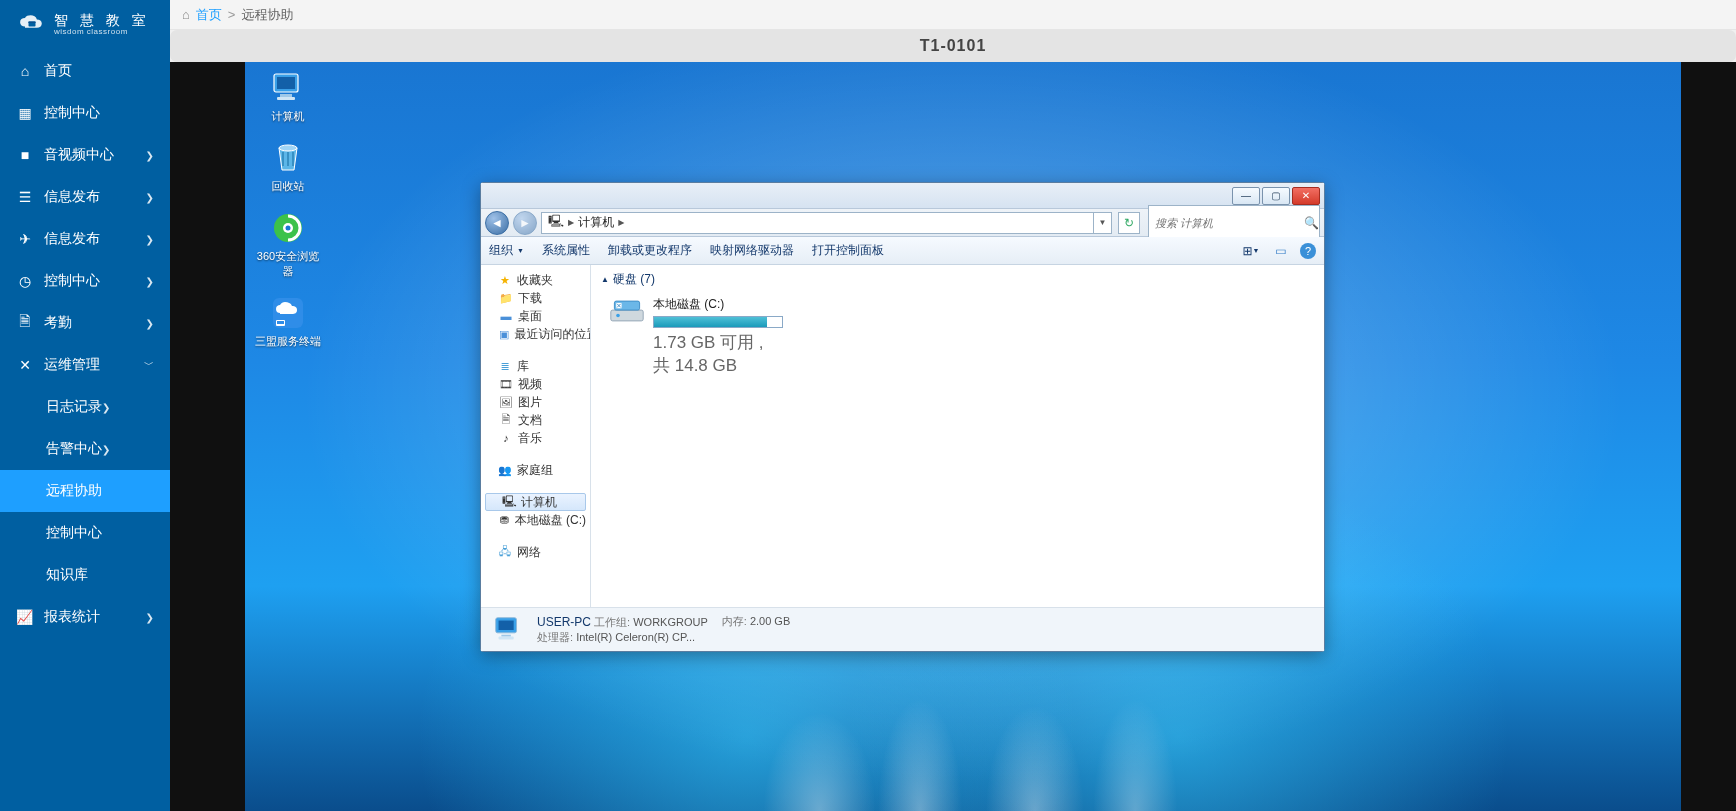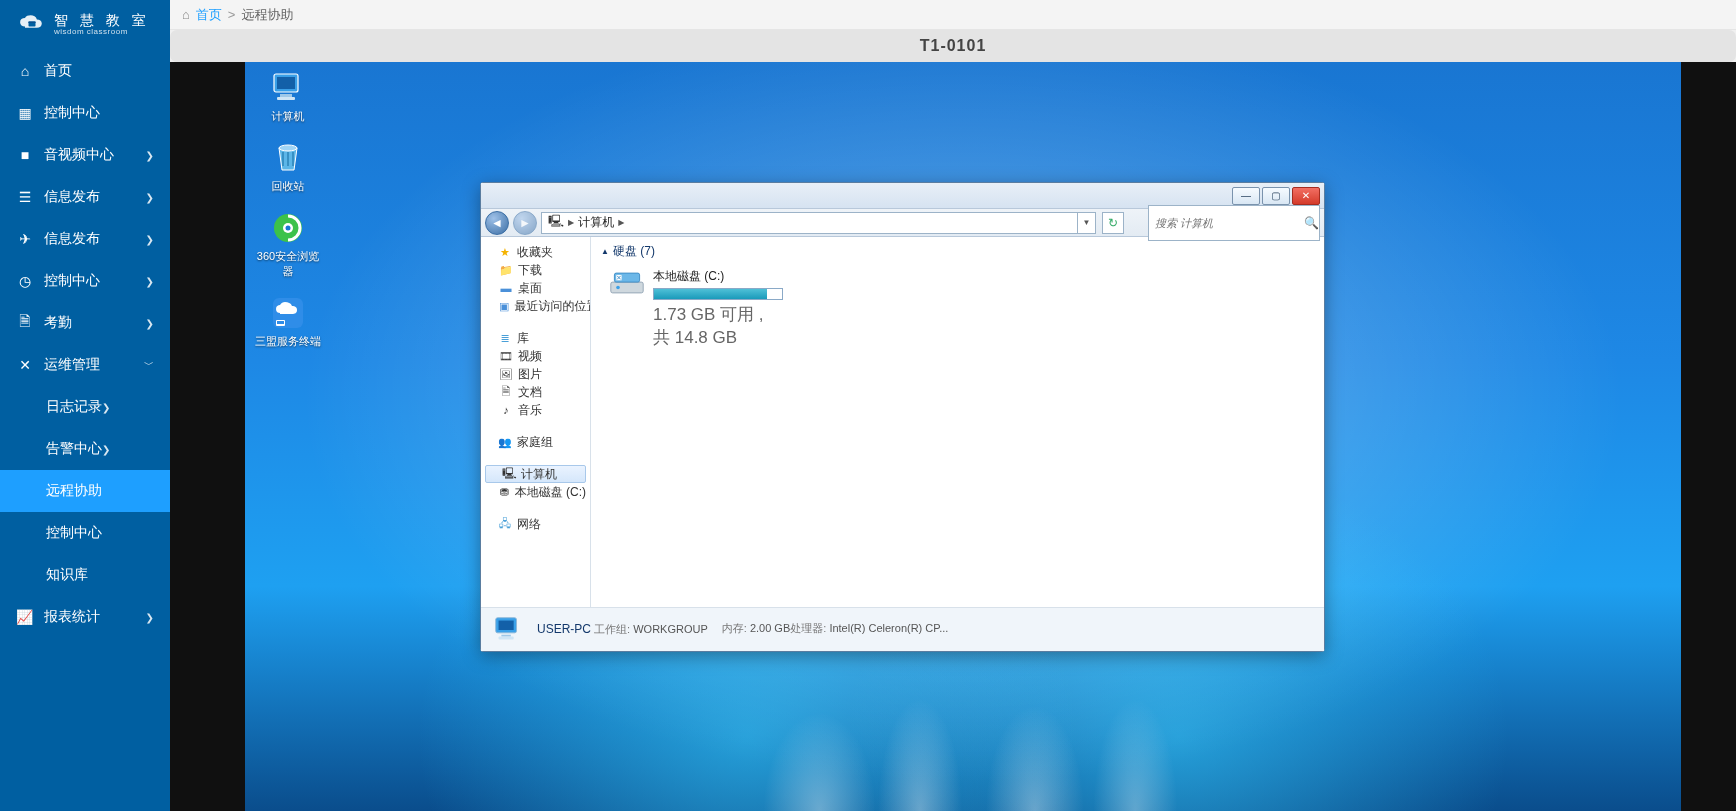--- a/index.html
+++ b/index.html
@@ -59,21 +59,21 @@
 .tb-btn{ width:28px; height:18px; margin-left:2px; border:1px solid #7a93ad; background:linear-gradient(#f6fbff,#d9e7f4); border-radius:2px; display:flex; align-items:center; justify-content:center; font-size:10px; color:#2b4460; cursor:pointer;}
 .tb-btn.close{ background:linear-gradient(#f26f63,#d43a2a); border-color:#a52c20; color:#fff;}
 
 .exp-addr{ height:28px; background:linear-gradient(#eef3f8,#e3ebf3); display:flex; align-items:center; padding:0 4px; gap:4px; border-bottom:1px solid #b8c8da;}
 .nav-round{ width:24px; height:24px; border-radius:50%; background:radial-gradient(circle at 35% 30%, #9fc1e8, #3c6fa5); border:1px solid #3c6fa5; display:flex; align-items:center; justify-content:center; color:#fff; font-size:12px; cursor:pointer;}
 .addr-box{ flex:1; height:22px; background:#fff; border:1px solid #9cb3c8; display:flex; align-items:center; padding:0 6px; gap:4px;}
 .addr-box .seg{ color:#222;}
 .addr-box .tri{ font-size:8px; color:#555;}
 .addr-drop{ width:18px; height:22px; border:1px solid #9cb3c8; border-left:none; background:#fff; display:flex; align-items:center; justify-content:center; font-size:8px; color:#555; cursor:pointer;}
 .addr-refresh{ width:22px; height:22px; border:1px solid #9cb3c8; background:#fff; margin-left:2px; display:flex; align-items:center; justify-content:center; color:#3a6; cursor:pointer;}
-.search-box{ width:172px; height:36px; background:#fff; border:1px solid #9cb3c8; margin-left:20px; display:flex; align-items:center;}
+.search-box{ width:172px; height:36px; background:#fff; border:1px solid #9cb3c8; margin-left:4px; display:flex; align-items:center;}
 .search-box input{ flex:1; border:none; outline:none; font-size:11px; padding:0 6px; color:#777; font-style:italic;}
 .search-box .mag{ width:20px; color:#3366aa; display:flex; align-items:center; justify-content:center;}
 
 .exp-toolbar{ height:28px; background:linear-gradient(#f6faff,#e6eef6); border-bottom:1px solid #c6d4e2; display:flex; align-items:center; padding:0 8px; gap:18px; color:#13386b;}
 .exp-toolbar .tool{ cursor:pointer; display:flex; align-items:center; gap:4px;}
 .exp-toolbar .tool .tri{ font-size:7px; color:#13386b;}
 .exp-toolbar .rtools{ margin-left:auto; display:flex; gap:8px; align-items:center;}
 .rtool{ width:22px; height:22px; display:flex; align-items:center; justify-content:center; cursor:pointer; color:#13386b;}
 
 .exp-body{ flex:1; display:flex; min-height:0;}
@@ -93,21 +93,21 @@
 .drive .dico svg{width:100%;height:100%;}
 .drive .dinfo{ display:flex; flex-direction:column; gap:3px; flex:1;}
 .drive .dname{ font-size:12px; color:#222;}
 .drive .dbar{ height:12px; border:1px solid #8aa9c7; background:#fff; position:relative;}
 .drive .dbar .fill{ position:absolute; left:0; top:0; bottom:0; width:88%; background:linear-gradient(#4fc0d7,#1a9aba);}
 .drive .dfree{ font-size:17px; color:#666;}
 
 .exp-status{ height:44px; border-top:1px solid #d8e1ea; background:#f0f5fa; display:flex; align-items:center; padding:0 10px; gap:12px;}
 .exp-status .pcico{ width:34px; height:34px; display:flex; align-items:center; justify-content:center;}
 .exp-status .pcico svg{width:100%;height:100%;}
-.exp-status .props{ display:flex; font-size:11px; color:#555; line-height:1.35;}
+.exp-status .props{ display:flex; flex-direction:column; font-size:11px; color:#555; line-height:1.35;}
 .exp-status .row1{ display:flex; gap:14px;}
 .exp-status .pcname{ color:#13386b; font-size:12px;}
 .exp-status .lbl{ color:#777;}
 </style>
 </head>
 <body>
 
 <div class="sidebar">
   <div class="brand">
     <span class="brand-logo">
@@ -260,20 +260,35 @@
               <span class="tri">▶</span>
               <span class="seg">计算机</span>
               <span class="tri">▶</span>
             </div>
             <div class="addr-drop">▼</div>
           </div>
           <div class="addr-refresh">↻</div>
           <div class="search-box">
             <input placeholder="搜索 计算机" style="">
             <span class="mag">🔍</span>
+          </div>
+        </div>
+        <div class="exp-toolbar">
+          <div class="tool">
+              <span>组织</span>
+              <span class="tri">▼</span>
+            </div>
+          <div class="tool">系统属性</div>
+          <div class="tool">卸载或更改程序</div>
+          <div class="tool">映射网络驱动器</div>
+          <div class="tool">打开控制面板</div>
+          <div class="rtools">
+            <div class="rtool">⊞<span style="font-size:7px;">▼</span></div>
+            <div class="rtool" style="color:#2b77c4;">▭</div>
+            <div class="rtool" style="background:#3a90d8;border-radius:50%;color:#fff;width:16px;height:16px;font-size:11px;">?</div>
           </div>
         </div>
 
         <div class="exp-body">
           <div class="tree">
             <div class="grp">
                 <span class="tri"></span>
                 <span class="ico" style="color:#f5b301;">★</span>
                 <span>收藏夹</span>
               </div>

